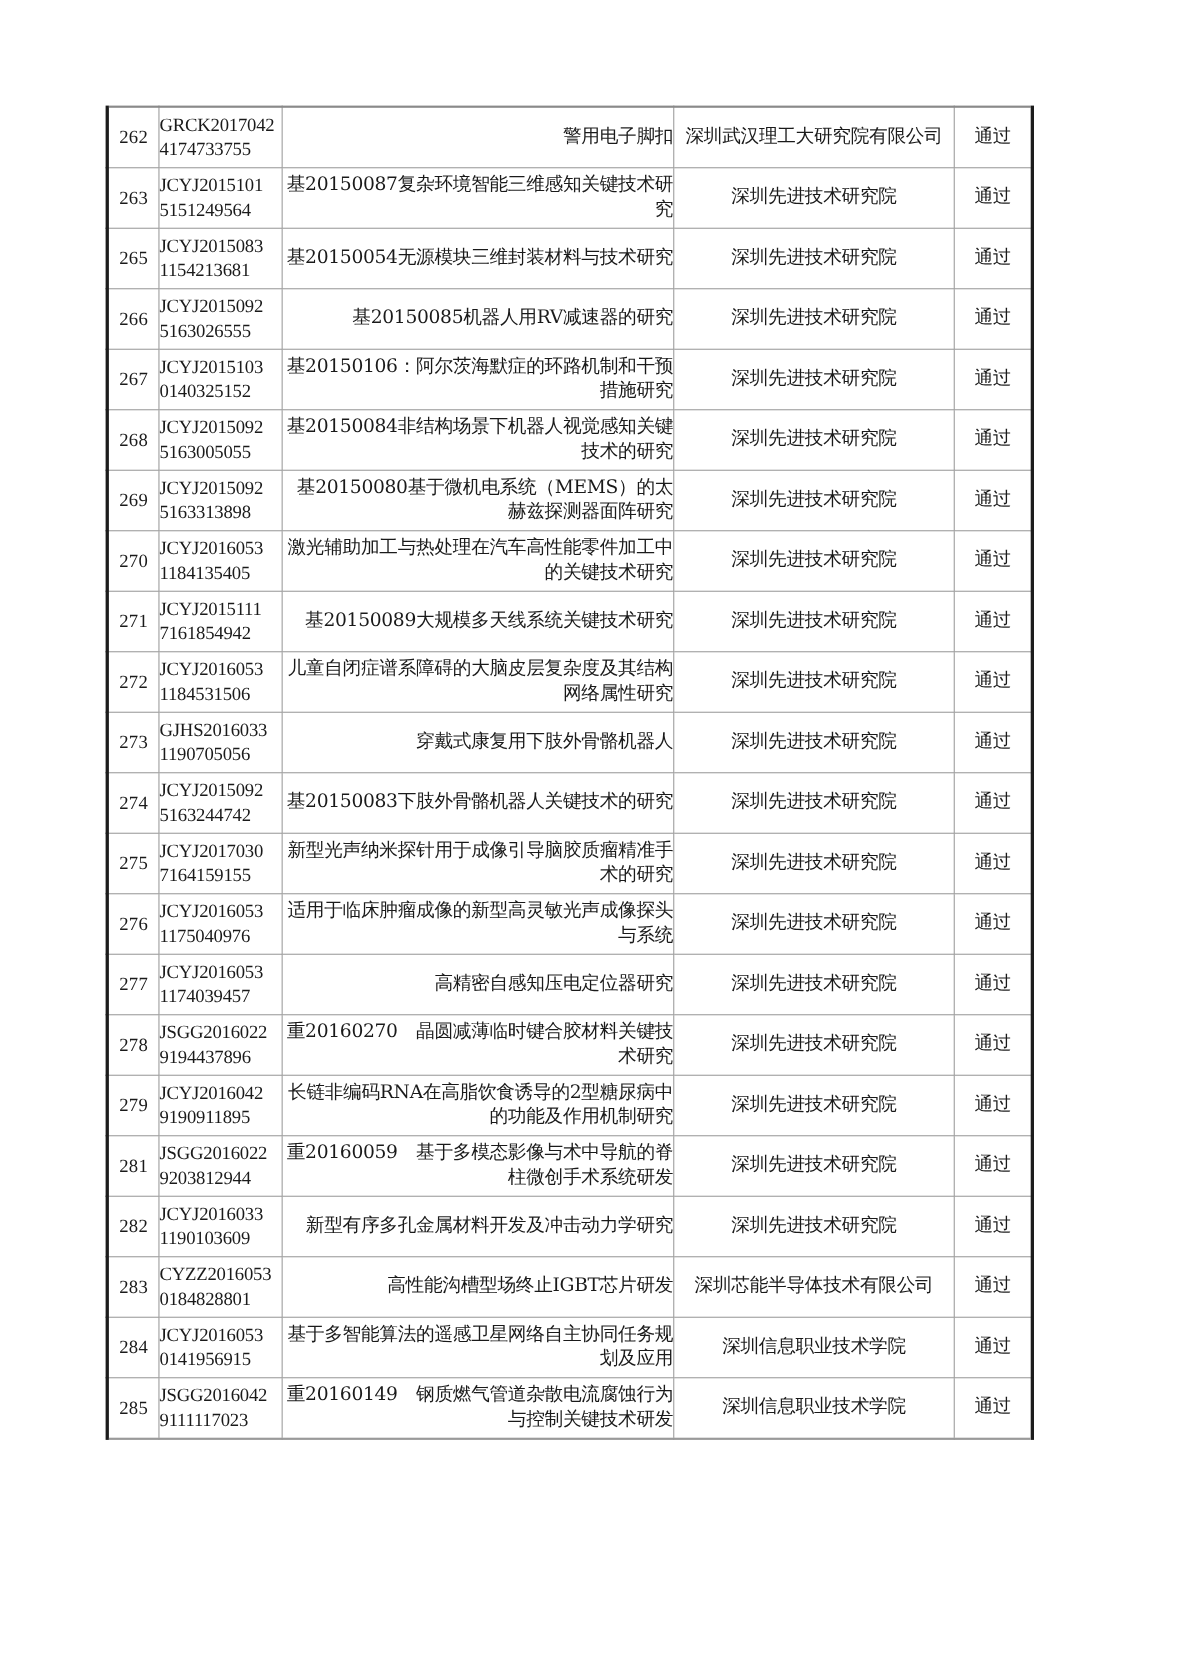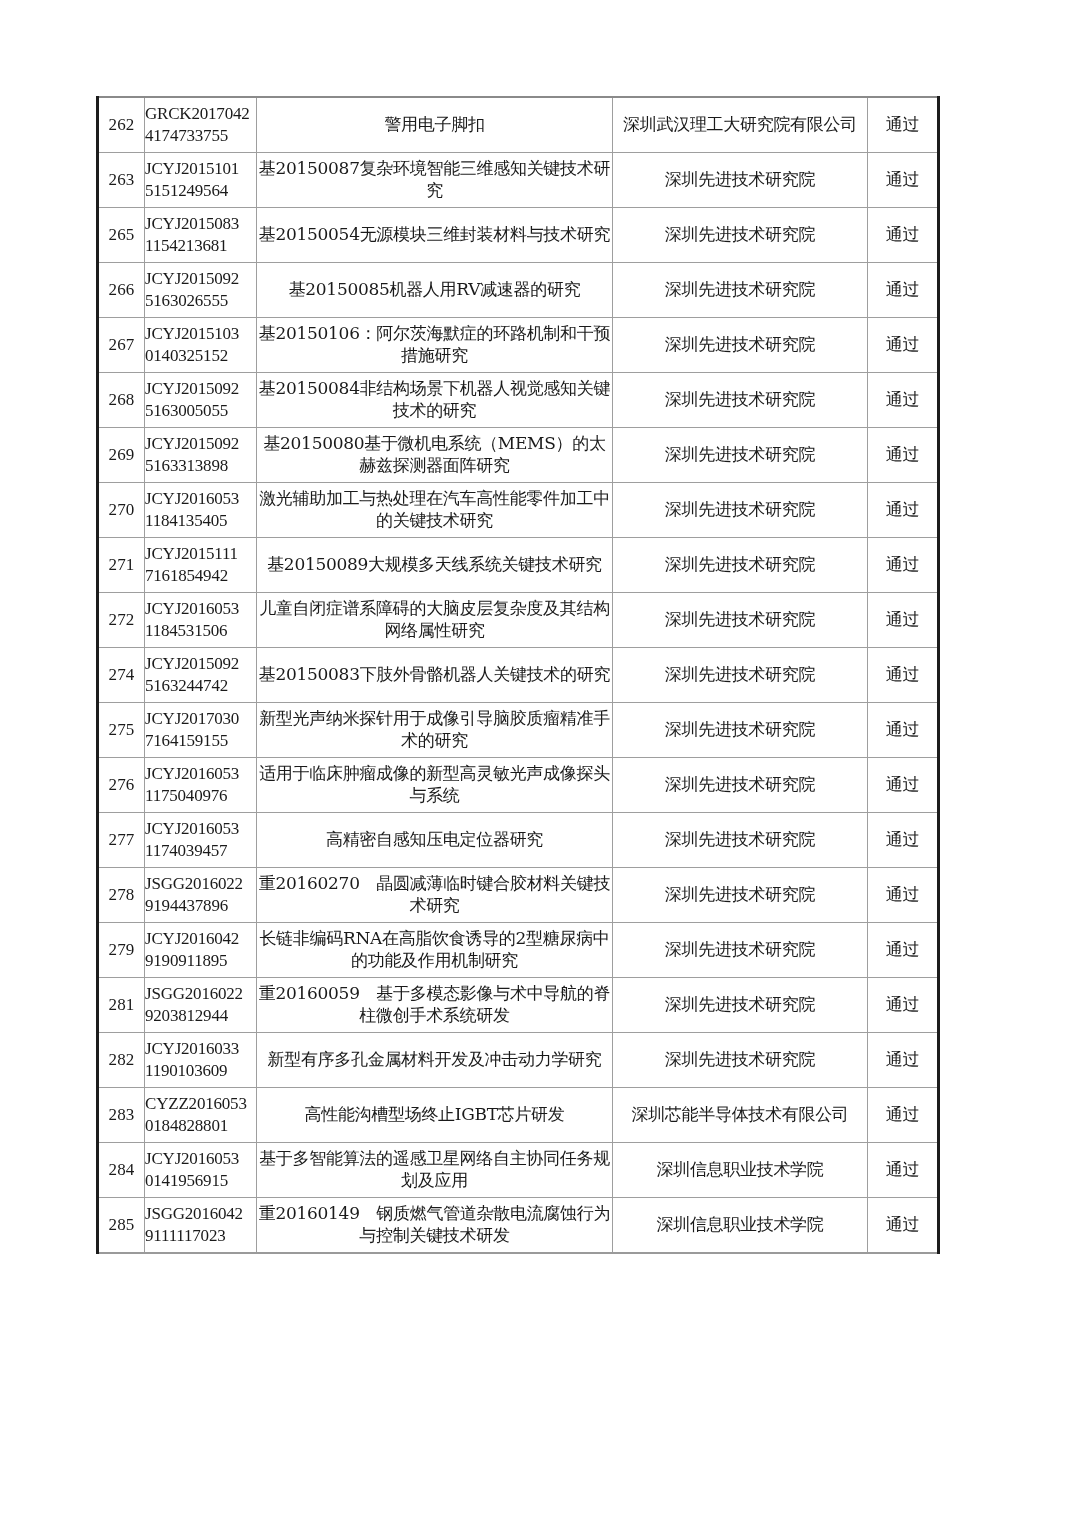--- a/index.html
+++ b/index.html
@@ -67,21 +67,21 @@
     padding: 0 3px 0 5px;
     font-size: 16.5px;
     line-height: 1.22;
     letter-spacing: -0.2px;
     word-break: break-all;
     font-family: "Liberation Serif", "DejaVu Serif", serif;
     margin-left: 43px;
   }
 
   .cell-title {
-    text-align: center;
+    text-align: right;
     padding: 0 4px 0 6px;
     font-size: 17.5px;
     line-height: 1.26;
     font-family: "DejaVu Serif", "Liberation Serif", serif;
     letter-spacing: -0.3px;
   }
 
   .cell-unit {
     text-align: center;
     padding: 0 6px 0 8px;
@@ -208,20 +208,30 @@
           <td class="cell-seq">272</td>
           <td class="cell-code">
             <span class="code-line">JCYJ2016053</span>
             <span class="code-line">1184531506</span>
           </td>
           <td class="cell-title">儿童自闭症谱系障碍的大脑皮层复杂度及其结构网络属性研究</td>
           <td class="cell-unit">深圳先进技术研究院</td>
           <td class="cell-status">通过</td>
         </tr>
         <tr>
+          <td class="cell-seq">273</td>
+          <td class="cell-code">
+            <span class="code-line">GJHS2016033</span>
+            <span class="code-line">1190705056</span>
+          </td>
+          <td class="cell-title">穿戴式康复用下肢外骨骼机器人</td>
+          <td class="cell-unit">深圳先进技术研究院</td>
+          <td class="cell-status">通过</td>
+        </tr>
+        <tr>
           <td class="cell-seq">274</td>
           <td class="cell-code">
             <span class="code-line">JCYJ2015092</span>
             <span class="code-line">5163244742</span>
           </td>
           <td class="cell-title">基20150083下肢外骨骼机器人关键技术的研究</td>
           <td class="cell-unit">深圳先进技术研究院</td>
           <td class="cell-status">通过</td>
         </tr>
         <tr>

